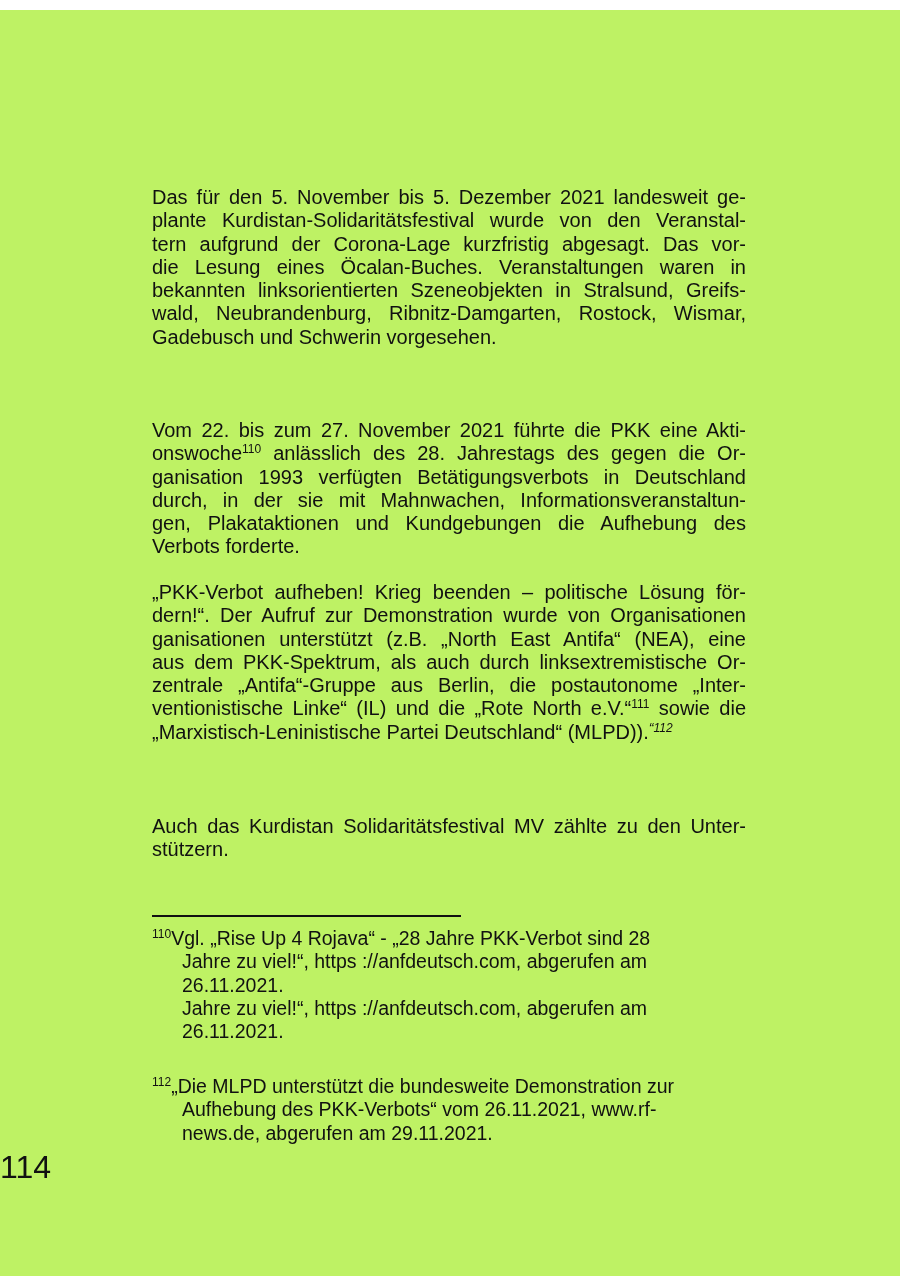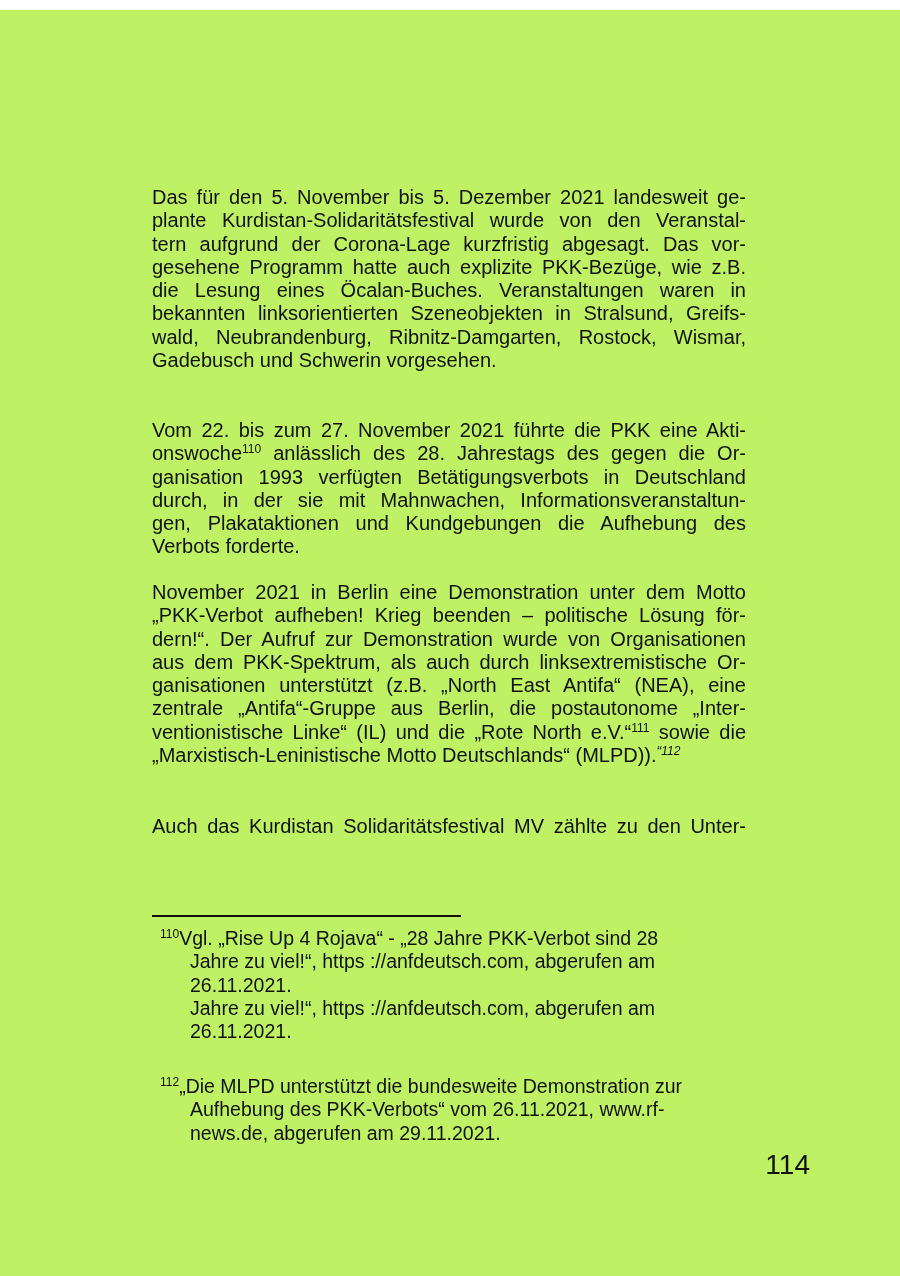--- a/index.html
+++ b/index.html
@@ -7,63 +7,62 @@
            font-family: "Liberation Sans", sans-serif; }
     .page { position: absolute; left: 0; top: 10px; width: 900px; height: 1276px; background: #bef264; }
     .para { position: absolute; left: 152px; width: 594px; font-size: 20px; line-height: 23.3px; }
     .line { display: block; text-align: justify; text-align-last: justify; white-space: nowrap; height: 23.3px; }
     .line.last { text-align-last: left; }
     sup { font-size: 12px; line-height: 0; vertical-align: 7px; }
     sup.it { font-style: italic; }
     .q-it { font-style: italic; font-size: 14px; vertical-align: 6px; line-height: 0; }
     .rule { position: absolute; left: 152px; top: 905px; width: 309px; height: 2px; background: #111; }
     .fn { position: absolute; left: 152px; width: 580px; font-size: 19.5px; line-height: 23.3px; }
-    .fn .fl { display: block; white-space: nowrap; height: 23.3px; margin-left: 8px; }
+    .fn .fl { display: block; white-space: nowrap; height: 23.3px; }
     .fn .fl.ind { padding-left: 30px; }
     .fn sup { font-size: 12px; vertical-align: 7px; }
-    .pagenum { position: absolute; left: 0; width: 810px; top: 1139px; text-align: right; font-size: 28px; }
+    .pagenum { position: absolute; left: 0; width: 810px; top: 1139px; text-align: left; font-size: 32px; }
   </style>
 </head>
 <body>
 
 <div class="page">
 
   <div class="para" style="top:176px;">
     <span class="line">Das für den 5. November bis 5. Dezember 2021 landesweit ge-</span>
     <span class="line">plante Kurdistan-Solidaritätsfestival wurde von den Veranstal-</span>
     <span class="line">tern aufgrund der Corona-Lage kurzfristig abgesagt. Das vor-</span>
-    <span class="line">gesehene Programm hatte auch explizite PKK-Bezüge, wie z.B.</span>
     <span class="line">die Lesung eines Öcalan-Buches. Veranstaltungen waren in</span>
     <span class="line">bekannten linksorientierten Szeneobjekten in Stralsund, Greifs-</span>
     <span class="line">wald, Neubrandenburg, Ribnitz-Damgarten, Rostock, Wismar,</span>
     <span class="line last">Gadebusch und Schwerin vorgesehen.</span>
   </div>
 
   <div class="para" style="top:409px;">
     <span class="line">Vom 22. bis zum 27. November 2021 führte die PKK eine Akti-</span>
     <span class="line"><span>onswoche</span><sup>110</sup><span> anlässlich des 28. Jahrestags des gegen die Or-</span></span>
     <span class="line">ganisation 1993 verfügten Betätigungsverbots in Deutschland</span>
     <span class="line">durch, in der sie mit Mahnwachen, Informationsveranstaltun-</span>
     <span class="line">gen, Plakataktionen und Kundgebungen die Aufhebung des</span>
     <span class="line last">Verbots forderte.</span>
   </div>
 
   <div class="para" style="top:571px;">
-    <span class="line">November 2021 in Berlin eine Demonstration unter dem Motto</span>
     <span class="line">„PKK-Verbot aufheben! Krieg beenden – politische Lösung för-</span>
     <span class="line">dern!“. Der Aufruf zur Demonstration wurde von Organisationen</span>
+    <span class="line">ganisationen unterstützt (z.B. „North East Antifa“ (NEA), eine</span>
     <span class="line">aus dem PKK-Spektrum, als auch durch linksextremistische Or-</span>
-    <span class="line">ganisationen unterstützt (z.B. „North East Antifa“ (NEA), eine</span>
     <span class="line">zentrale „Antifa“-Gruppe aus Berlin, die postautonome „Inter-</span>
     <span class="line"><span>ventionistische Linke“ (IL) und die „Rote North e.V.“</span><sup>111</sup><span> sowie die</span></span>
-    <span class="line last"><span>„Marxistisch-Leninistische Motto Deutschlands“ (MLPD)).</span><span class="q-it">“</span><sup class="it">112</sup></span>
+    <span class="line last"><span>„Marxistisch-Leninistische Partei Deutschland“ (MLPD)).</span><span class="q-it">“</span><sup class="it">112</sup></span>
   </div>
 
   <div class="para" style="top:805px;">
     <span class="line">Auch das Kurdistan Solidaritätsfestival MV zählte zu den Unter-</span>
+    <span class="line last">stützern.</span>
   </div>
 
   <div class="rule"></div>
 
   <div class="fn" style="top:917px;">
     <span class="fl"><sup>110</sup><span>Vgl. „Rise Up 4 Rojava“ - „28 Jahre PKK-Verbot sind 28</span></span>
     <span class="fl ind">Jahre zu viel!“, https ://anfdeutsch.com, abgerufen am</span>
     <span class="fl ind">26.11.2021.</span>
   </div>
 

